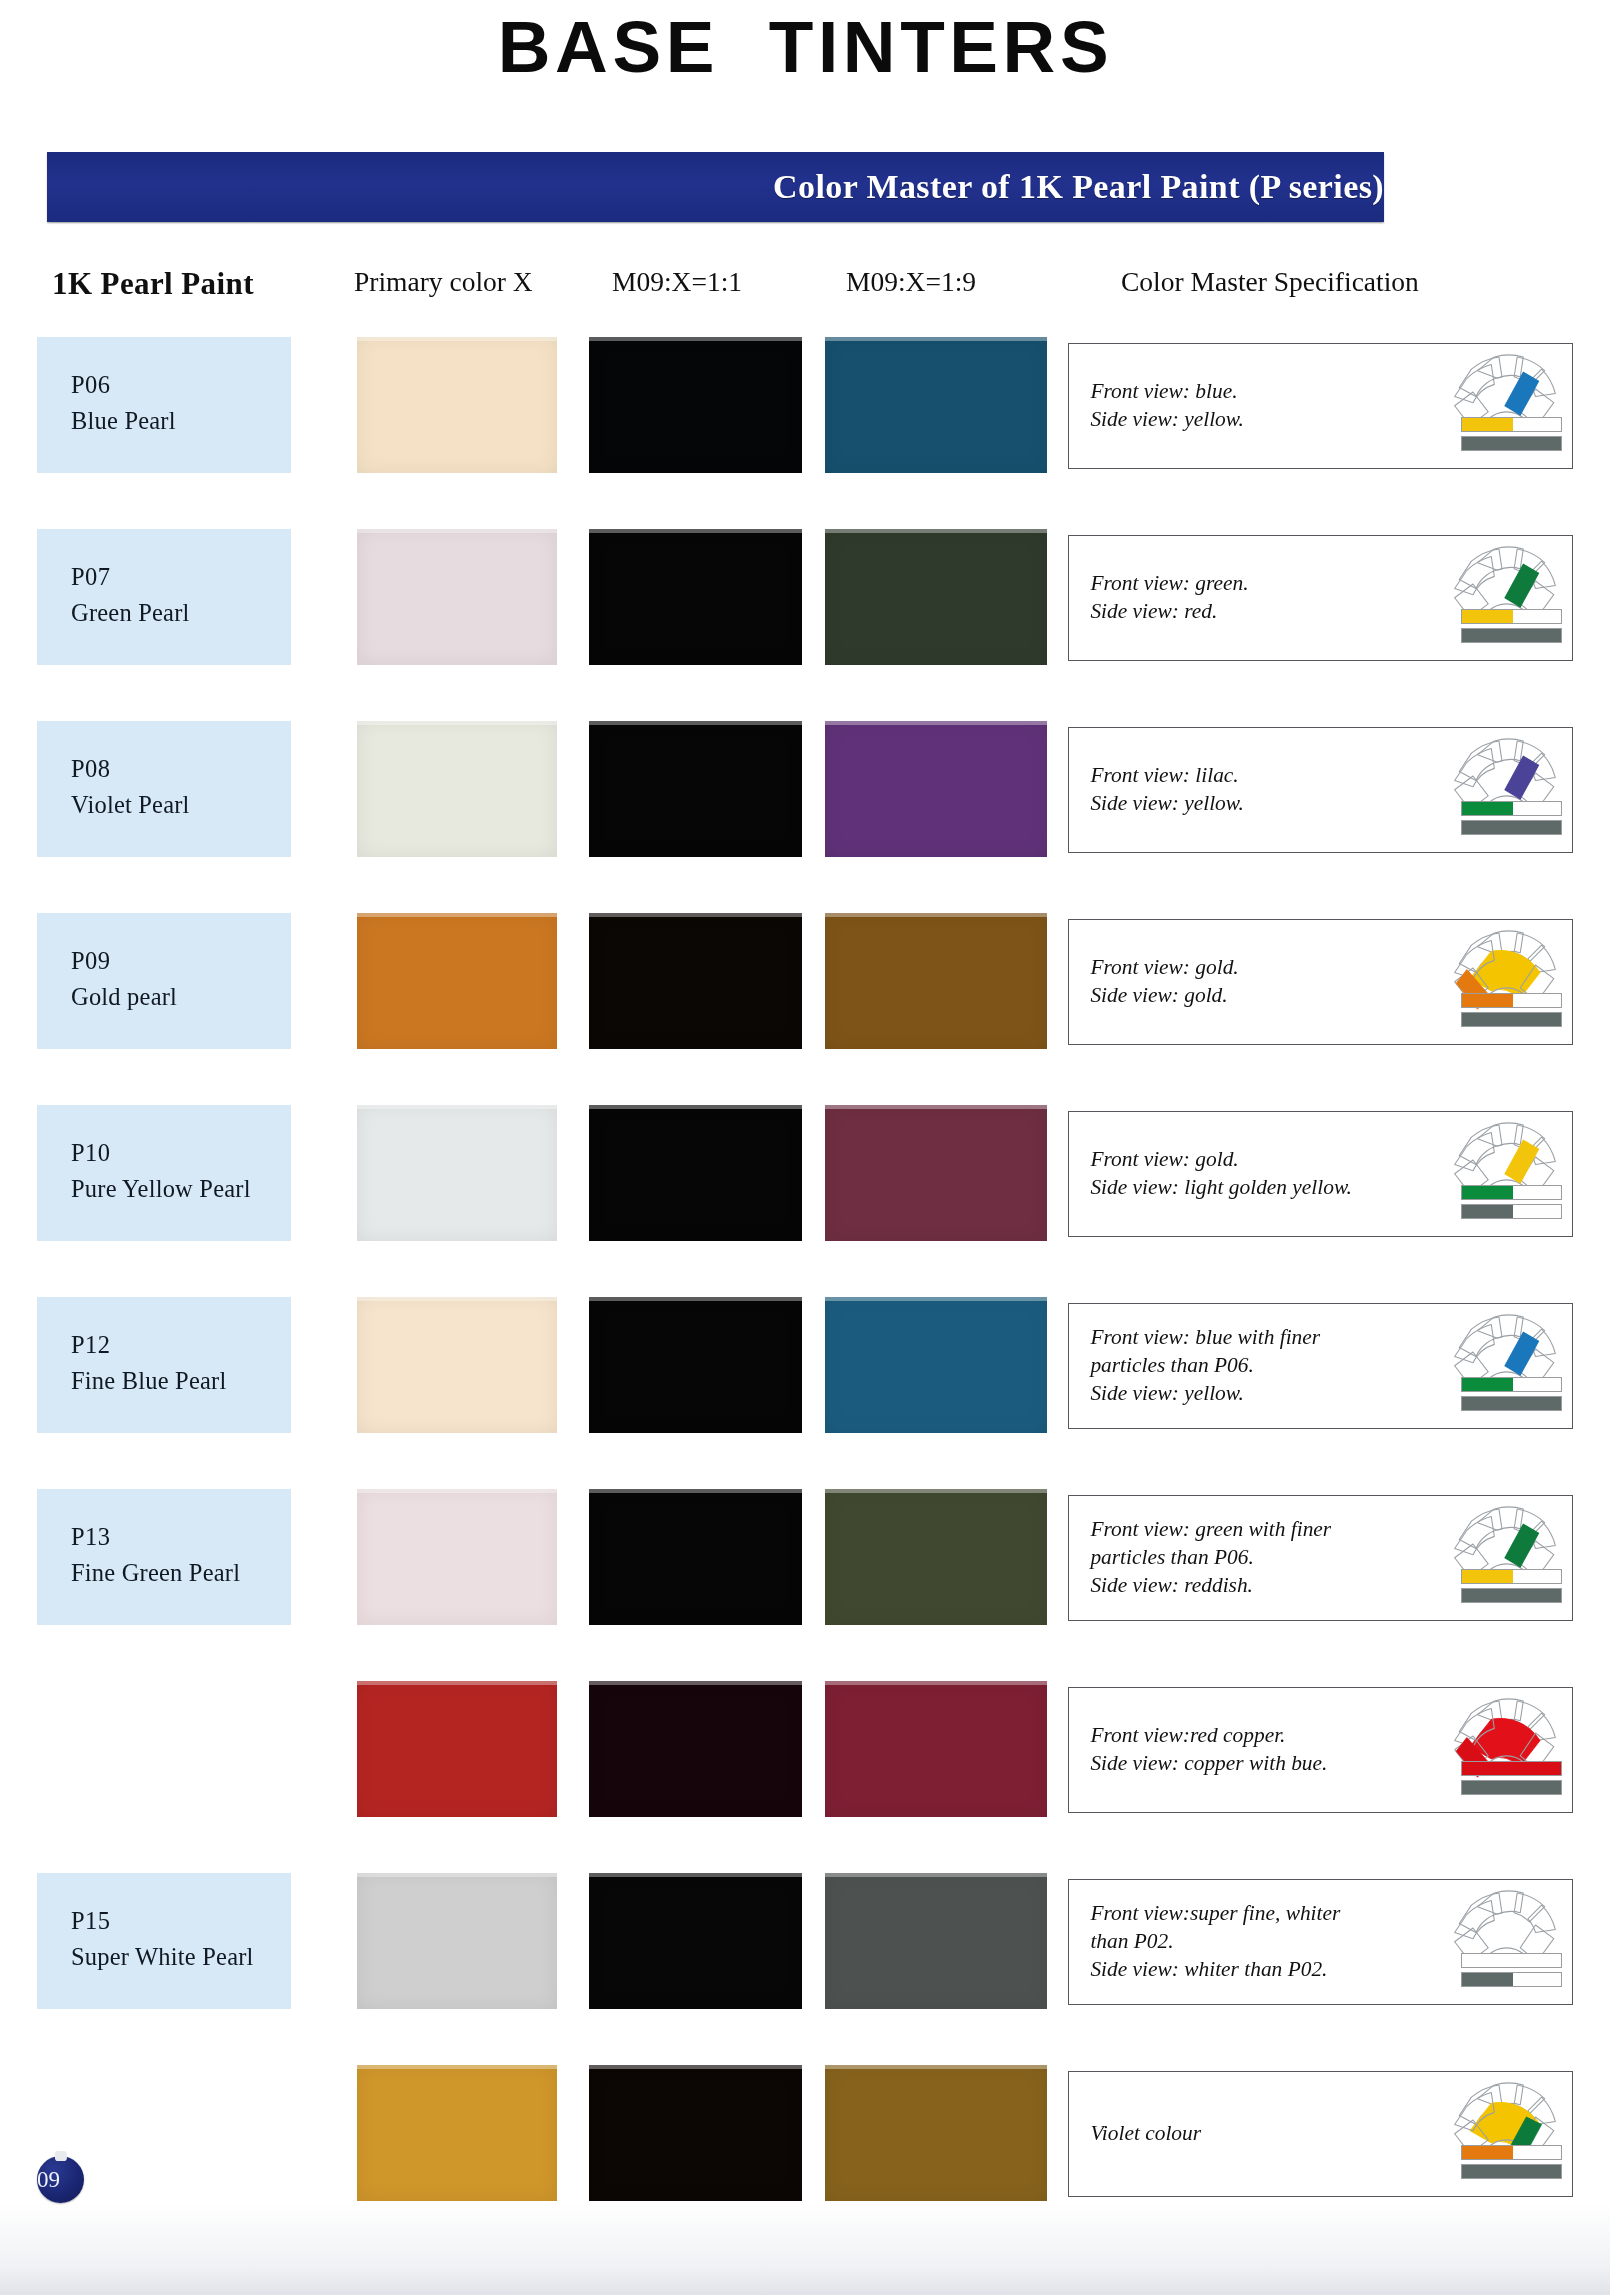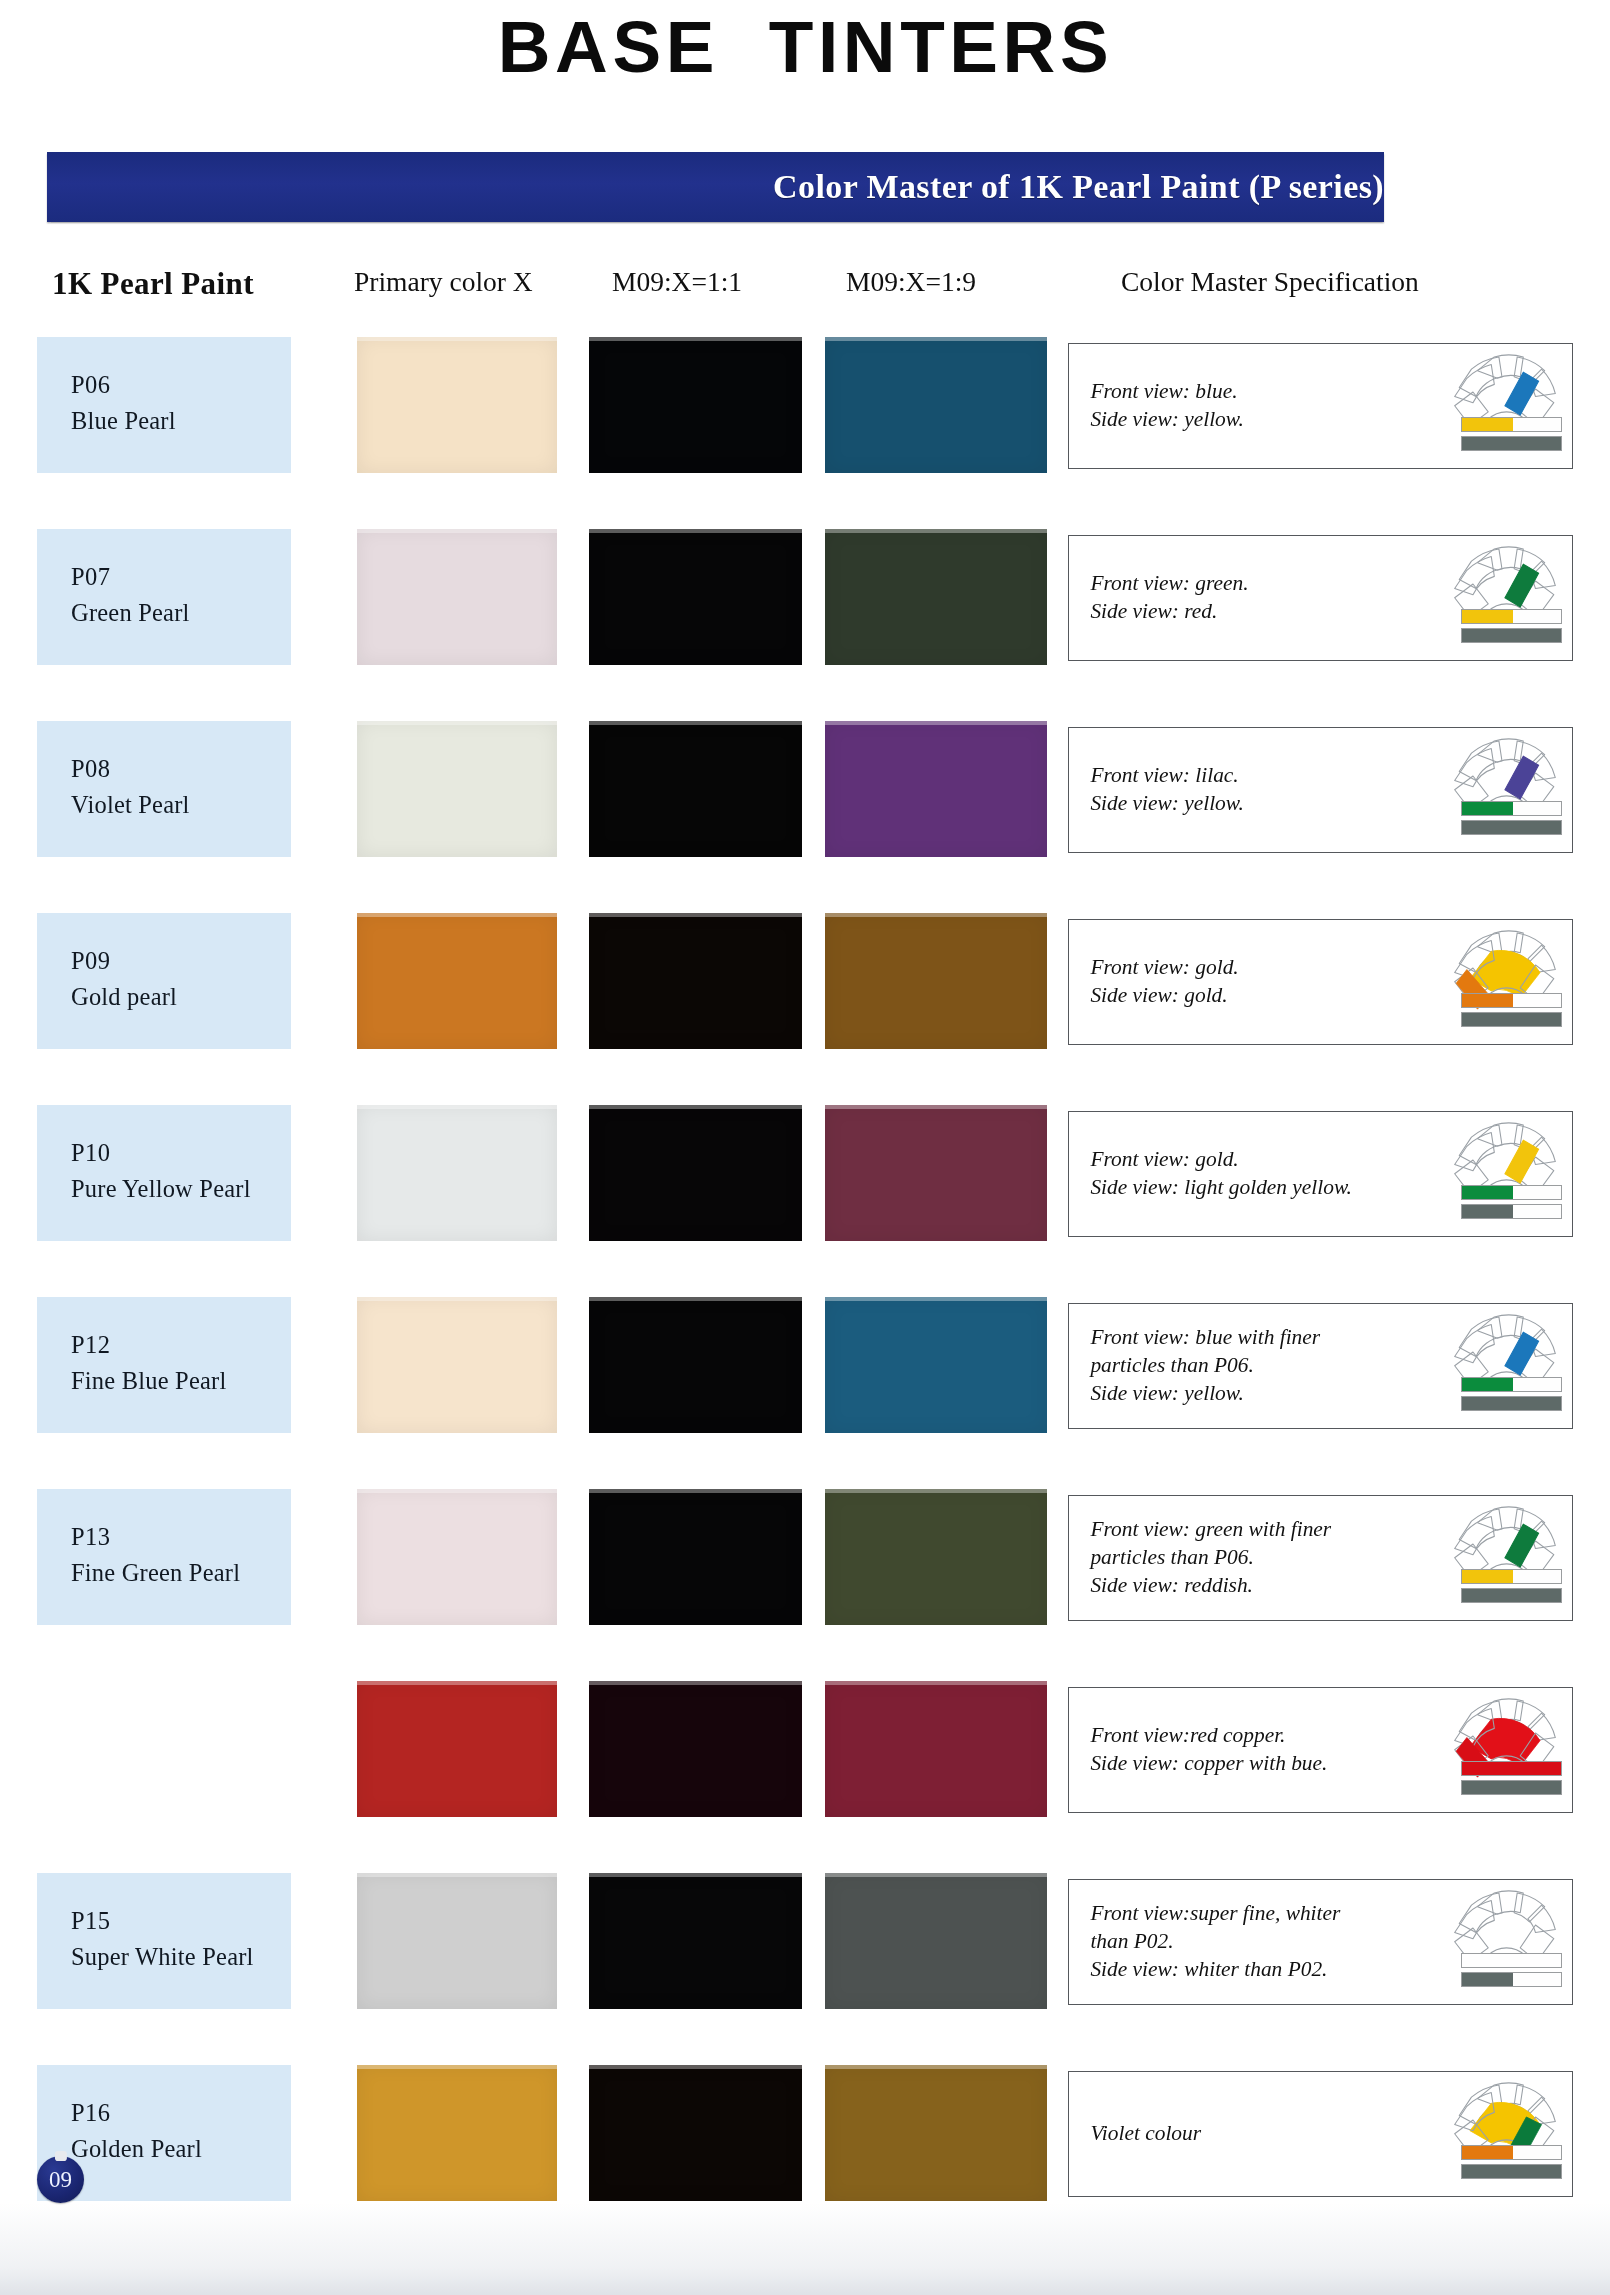--- a/index.html
+++ b/index.html
@@ -99,21 +99,21 @@
     background:#fefefe;position:relative;overflow:hidden;
   }
   .bar .fill{position:absolute;left:0;top:0;bottom:0;}
 
   
   .pagebadge{
     position:absolute;left:37px;top:2156px;width:47px;height:47px;
     border-radius:50%;
     background:radial-gradient(circle at 36% 30%, #2a3a93 0%, #1a2570 60%, #131c55 100%);
     color:#eef2ff;
-    display:flex;align-items:center;justify-content:center;
+    display:flex;align-items:center;justify-content:flex-start;
     font-size:23px;font-family:"Liberation Serif", serif;
     box-shadow:0 0.8px 1.5px rgba(0,0,0,.35);
   }
   .pagebadge:before{
     content:"";position:absolute;left:50%;top:-4.6px;transform:translateX(-50%);
     width:12.2px;height:9.2px;border-radius:3.1px;background:#e8eaee;
   }
   .pagenum{position:relative;z-index:2;}
   
   .scan-shadow{
@@ -574,24 +574,20 @@
             <div class="fill" style="width:0%;background:#ffffff"></div>
           </div>
           <div class="bar">
             <div class="fill" style="width:52%;background:#5e6a68"></div>
           </div>
         </div>
       </div>
     </div>
     </div>
     <div class="row" style="top: 2065px;">
-    <div class="cell-label" style="background:#d7e8f6">
-      <div class="code">P16</div>
-      <div class="nm">Golden Pearl</div>
-    </div>
 
     <div class="swatch sw-prim">
       <div class="sw-inner" style="background:#cf962a"></div>
     </div>
 
     <div class="swatch sw-r11">
       <div class="sw-inner" style="background:#0c0705"></div>
     </div>
 
     <div class="swatch sw-r19">

